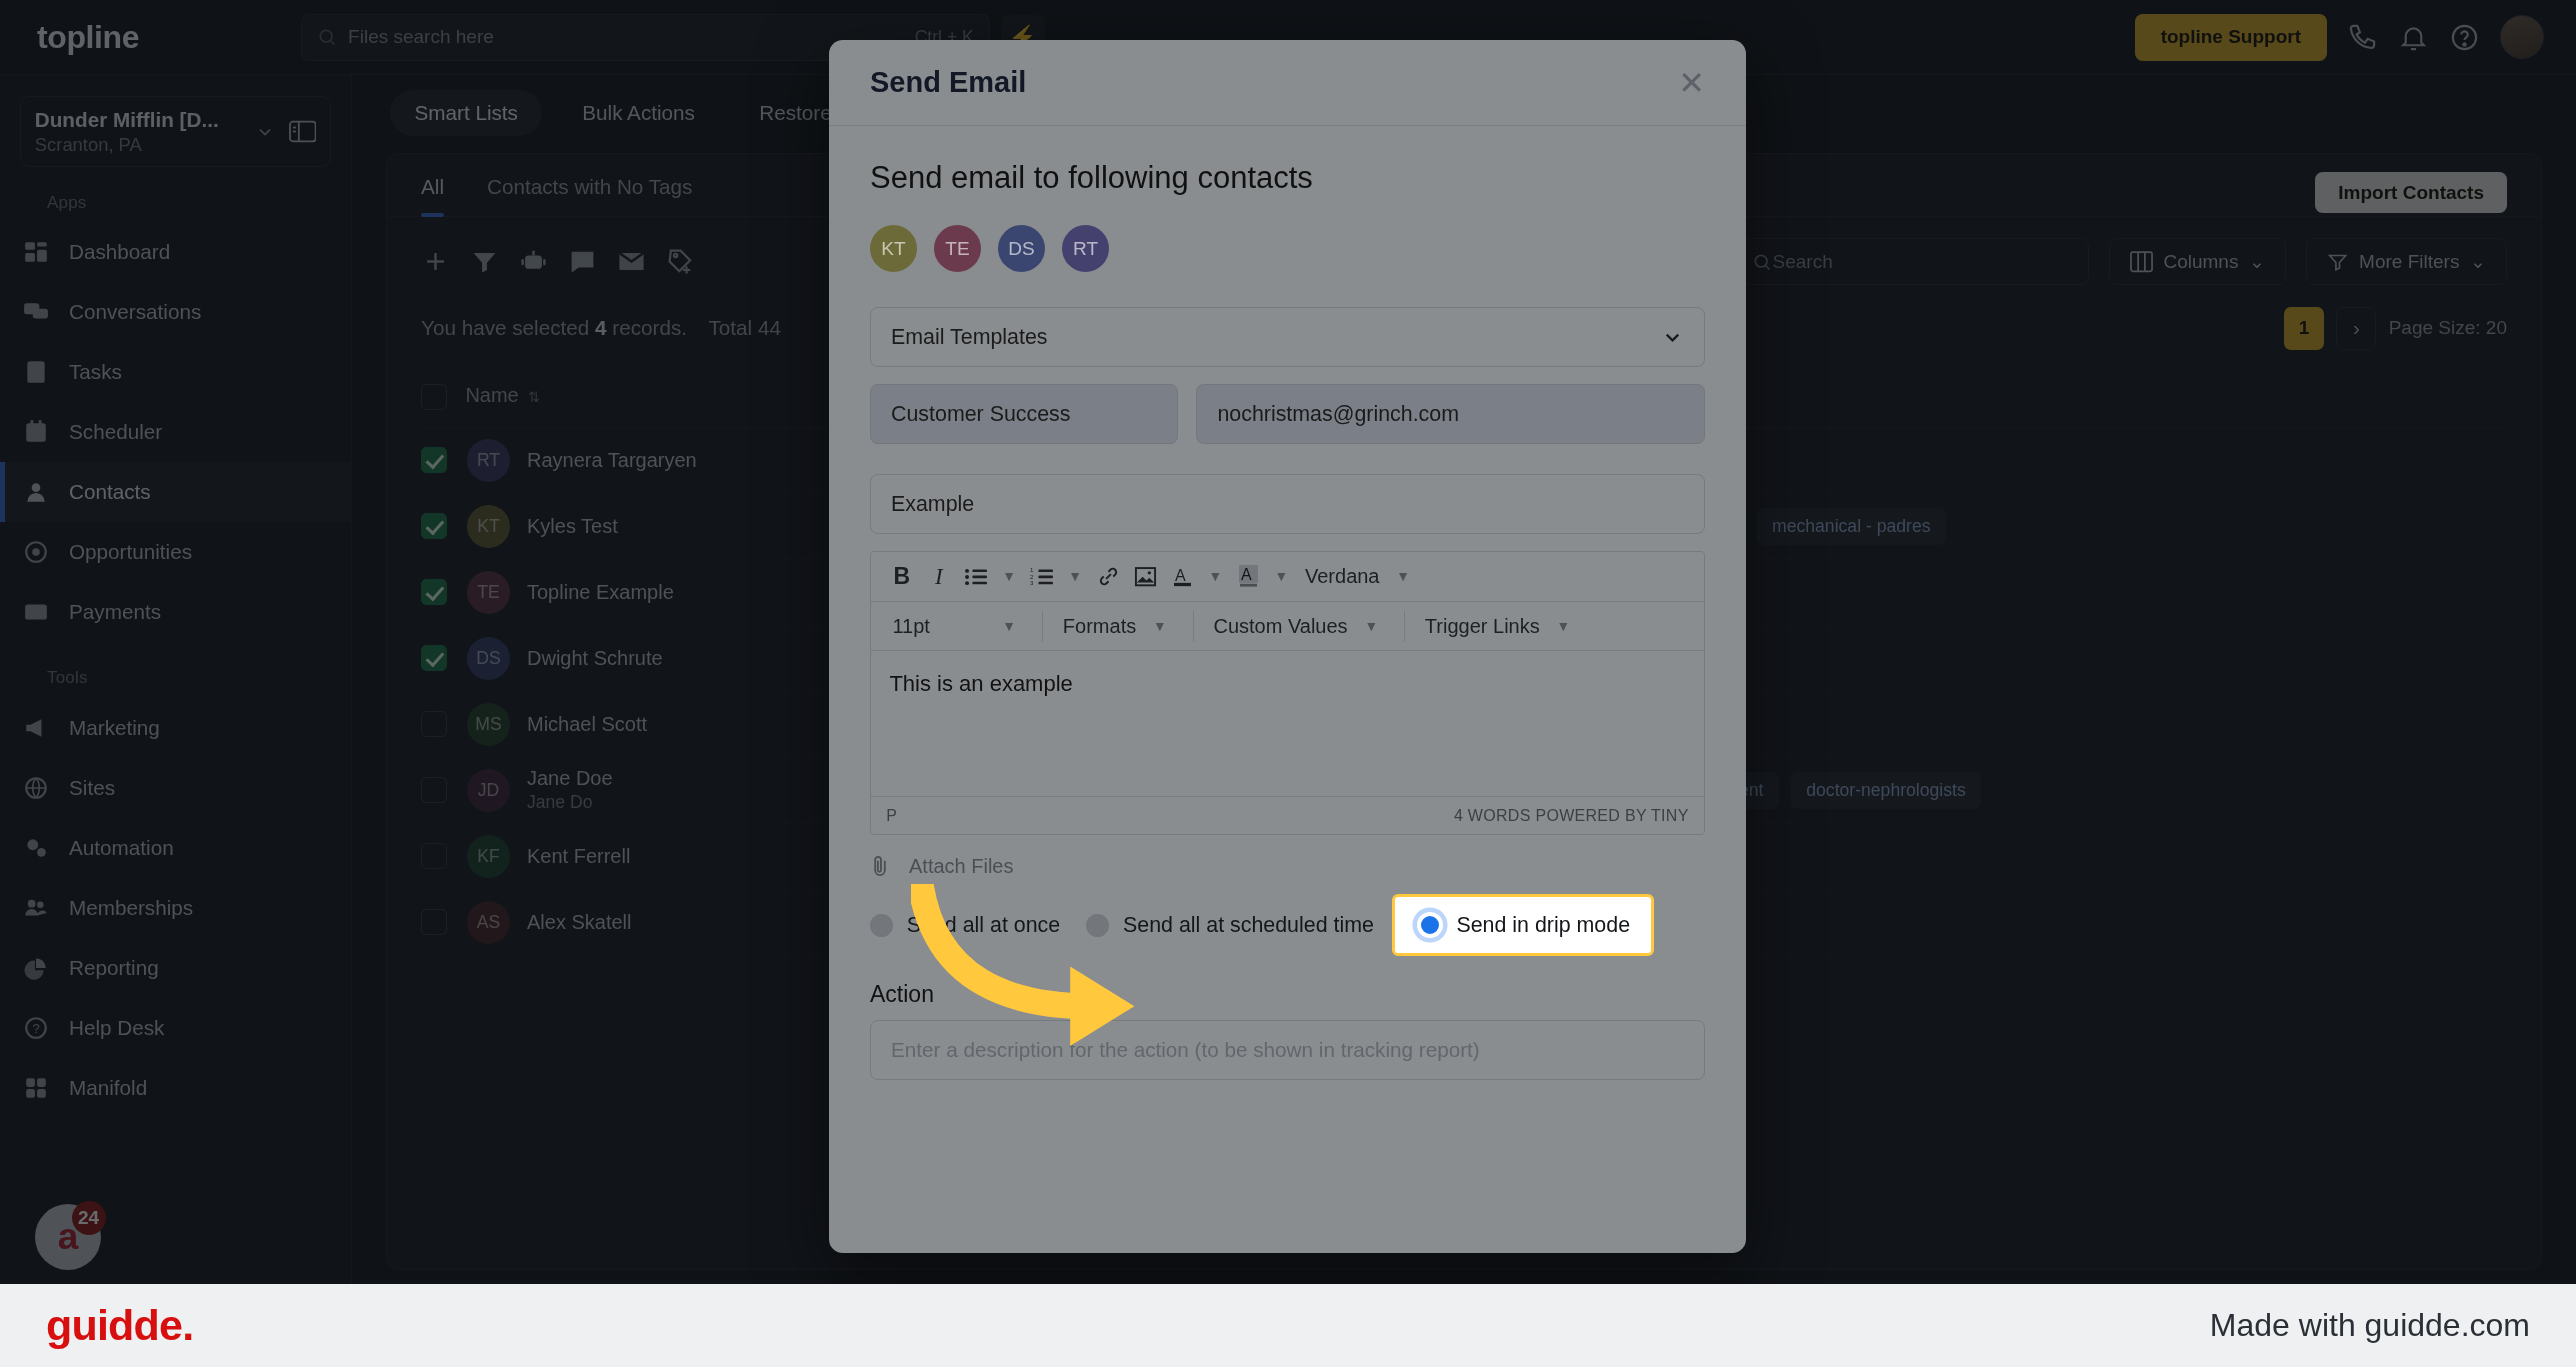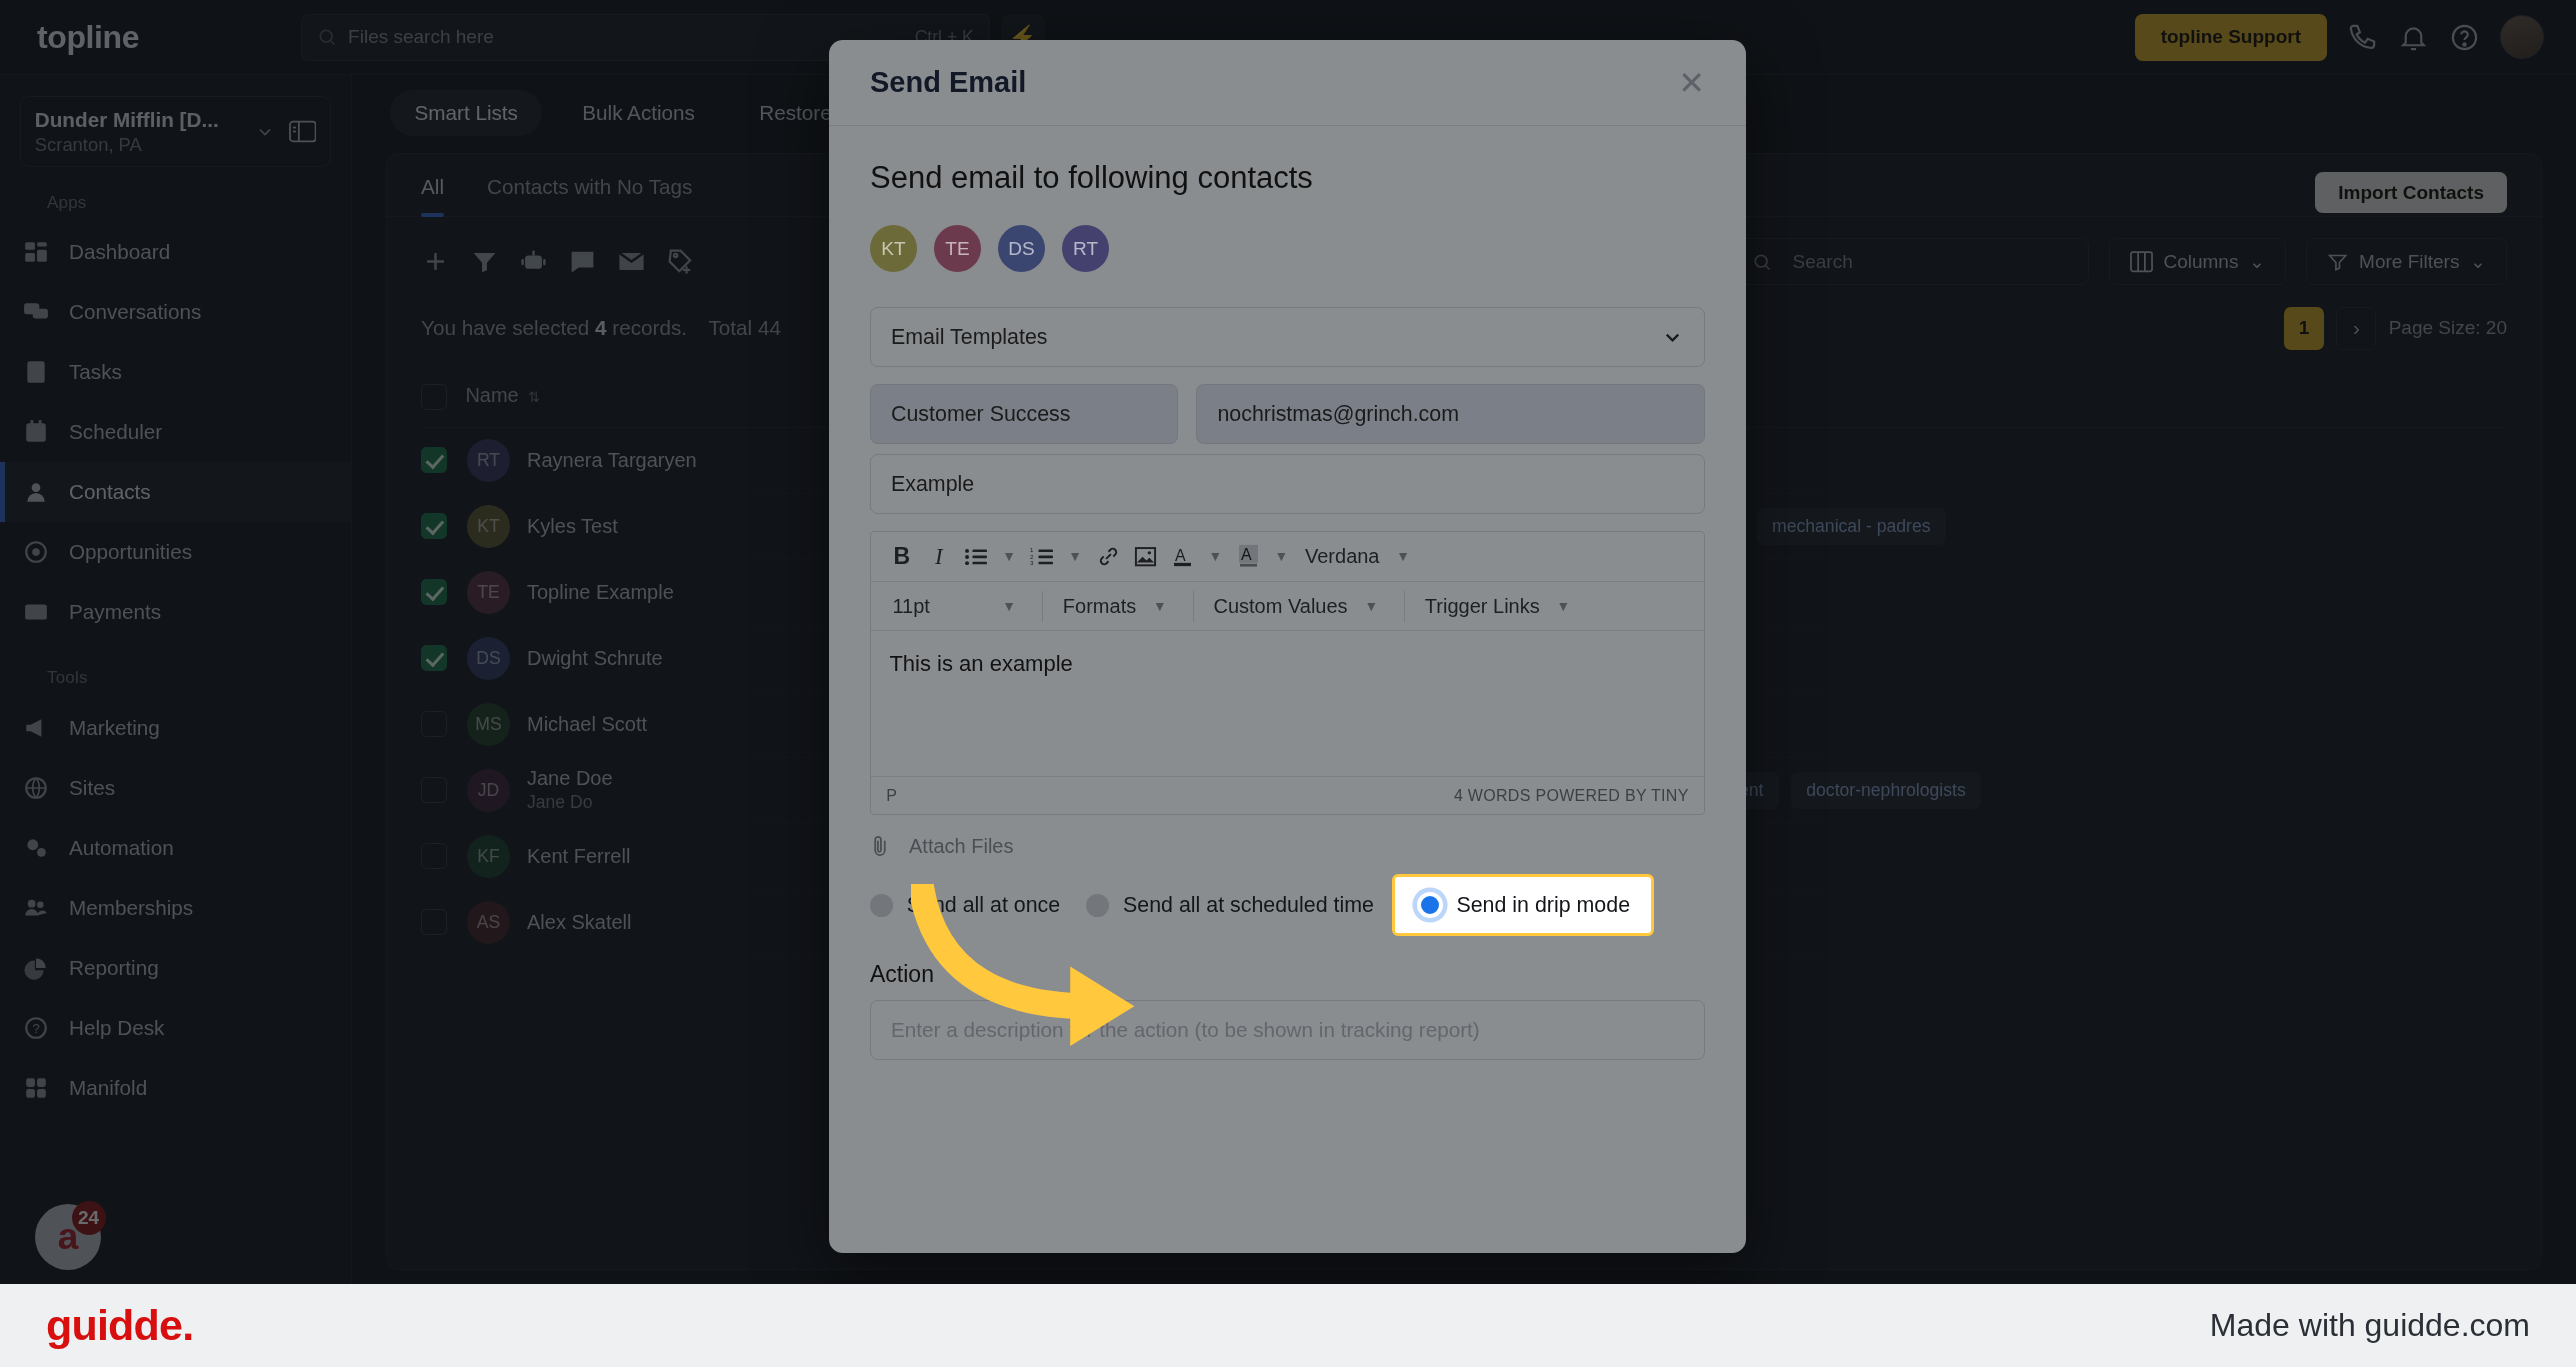--- a/index.html
+++ b/index.html
@@ -119,21 +119,21 @@
     position: absolute; right: 34px; top: 18.4px;
     height: 41px; padding: 0 23px; border-radius: 7.7px;
     background: #e5e5e5; color: #1a1408; font-size: 19px; font-weight: 600;
     display: flex; align-items: center;
   }
   .toolrow { display: flex; align-items: center; padding: 21.4px 34px; gap: 20px; }
   .tool-ico { width: 29px; height: 29px; color: #b3b9c2; opacity: .85; }
   .toolrow .spacer { flex: 1; }
   .search2 {
     width: 352px; height: 47px; border: 0.8px solid #2b3038; border-radius: 7.7px;
-    display: flex; align-items: center; padding: 0 13.8px; font-size: 19px; color: #848b94; gap: 21px;
+    display: flex; align-items: center; padding: 0 13.8px; font-size: 19px; color: #848b94; gap: 1px;
   }
   .ctrl-btn {
     height: 47px; padding: 0 20px; border: 0.8px solid #2b3038; border-radius: 7.7px;
     display: flex; align-items: center; gap: 10.7px; font-size: 19px; color: #b9bfc8;
   }
   .statusrow { display: flex; align-items: center; padding: 0 34px 20px 34px; font-size: 20.7px; color: #9aa1ab; gap: 21.4px; }
   .statusrow b { color: #dbe0e7; }
   .pager { margin-left: auto; display: flex; align-items: center; gap: 12.3px; }
   .page-num {
     width: 40px; height: 43px; border-radius: 6.9px; background: #d4a92a; color: #1a1408;
@@ -722,21 +722,21 @@
         <span>Email Templates</span>
         <svg style="width:23px;height:23px" viewBox="0 0 24 24" fill="none" stroke="#1b1b1b" stroke-width="2.4">
             <path d="M6 9l6 6 6-6"></path>
           </svg>
       </div>
 
       <div class="row2">
         <div class="mfield filled left">Customer Success</div>
         <div class="mfield filled">nochristmas@grinch.com</div>
       </div>
-      <div style="margin-top:10px">
+      <div style="margin-top:30px">
         <div class="mfield">Example</div>
       </div>
 
       <div class="editor">
         <div class="etoolbar">
           <div class="erow">
             <div class="ebtn" style="font-weight:700">B</div>
             <div class="ebtn" style="font-style:italic;font-family:'Liberation Serif',serif">I</div>
             <div class="ebtn">
               <svg width="24.5" height="20" viewBox="0 0 32 26" fill="#1d1f22">

